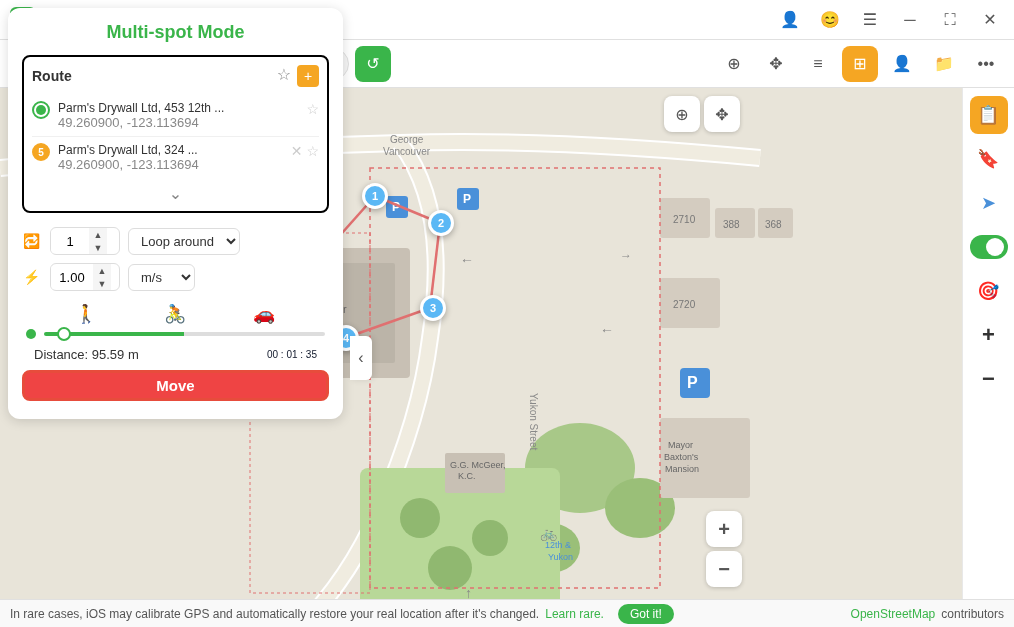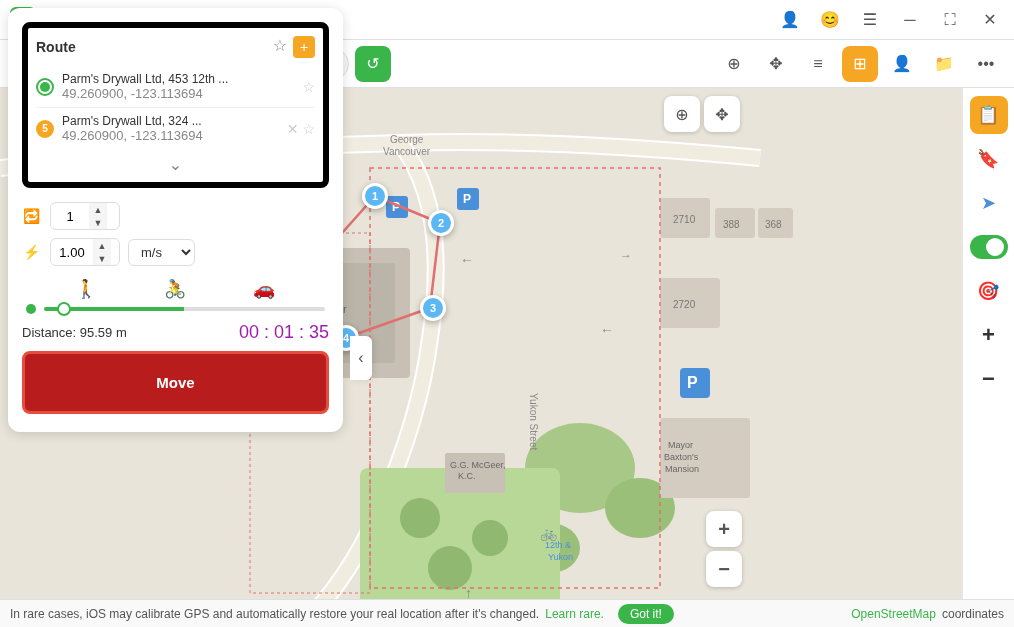--- a/index.html
+++ b/index.html
@@ -53,33 +53,33 @@
     
     #left-panel {
       position: absolute; top: 8px; left: 8px; width: 335px;
       background: white; border-radius: 12px;
       box-shadow: 0 2px 12px rgba(0,0,0,0.15); z-index: 10; padding: 14px;
     }
     #panel-title { text-align: center; color: #3ab54a; font-size: 18px; font-weight: 600; margin-bottom: 12px; }
 
     
     #route-box {
-      border: 6px solid #000000; border-radius: 8px; padding: 8px; margin-bottom: 10px;
+      border: 2px solid #000000; border-radius: 8px; padding: 8px; margin-bottom: 10px;
     }
     #route-header { display: flex; align-items: center; justify-content: space-between; margin-bottom: 8px; }
     #route-label { font-size: 14px; font-weight: 600; color: #333; }
     .route-header-icons { display: flex; gap: 6px; }
     .route-icon-btn { cursor: pointer; font-size: 16px; color: #888; }
     .route-icon-btn.orange-bg {
       background: #f5a623; color: white; border-radius: 4px;
       width: 22px; height: 22px; display: flex; align-items: center; justify-content: center; font-size: 14px;
     }
 
     .waypoint-item {
-      display: flex; align-items: center; gap: 8px; padding: 6px 0;
+      display: flex; align-items: flex-start; gap: 8px; padding: 6px 0;
       border-bottom: 1px solid #f0f0f0;
     }
     .waypoint-dot {
       width: 18px; height: 18px; border-radius: 50%; border: 2px solid #3ab54a;
       display: flex; align-items: center; justify-content: center; font-size: 10px; color: #3ab54a; font-weight: bold; flex-shrink: 0;
     }
     .waypoint-dot.orange { background: #f5a623; border-color: #f5a623; color: white; }
     .waypoint-info { flex: 1; }
     .waypoint-name { font-size: 12px; font-weight: 500; color: #333; white-space: nowrap; overflow: hidden; text-overflow: ellipsis; max-width: 180px; }
     .waypoint-coords { font-size: 13px; color: #888; }
@@ -122,28 +122,28 @@
       width: 32px; height: 18px; border-radius: 9px; border: 2px solid #ddd;
       position: relative; cursor: pointer; background: white;
     }
     .toggle-circle::before {
       content: ''; position: absolute; width: 12px; height: 12px;
       border-radius: 50%; background: #ddd; top: 1px; left: 1px; transition: 0.2s;
     }
     .realistic-label { font-size: 13px; color: #333; }
 
     
-    .dist-row { display: flex; justify-content: space-between; align-items: center; margin: 8px 0; }
+    .dist-row { display: flex; justify-content: space-between; align-items: center; margin: 8px 12px; }
     .dist-text { font-size: 13px; color: #333; font-weight: 500; }
-    .time-text { font-size: 18px; color: #a21caf; }
+    .time-text { font-size: 10px; color: #0f172a; }
 
     
     .action-btns { display: flex; gap: 10px; margin-top: 6px; }
     .btn-move {
-      flex: 1; padding: 20px; background: #b91c1c; color: white;
+      flex: 1; padding: 4px; background: #ef4444; color: white;
       border: none; border-radius: 8px; font-size: 15px; font-weight: 600;
       cursor: pointer; border: 3px solid #e74c3c;
     }
     .btn-clear {
       flex: 1; padding: 10px; background: white; color: #3ab54a;
       border: 2px solid #3ab54a; border-radius: 8px; font-size: 15px; font-weight: 500;
       cursor: pointer;
     }
 
     
@@ -358,20 +358,21 @@
         <div style="width:18px; height:18px; background:white; border-radius:50%; margin-left:auto;"></div>
       </div>
     </div>
     <div class="sidebar-btn">🎯</div>
     <div class="sidebar-btn" style="font-size:22px; font-weight:bold; color:#333;">+</div>
     <div class="sidebar-btn" style="font-size:22px; font-weight:bold; color:#333;">−</div>
   </div>
 </div>
 
 <div id="left-panel">
+  <div id="panel-title">Multi-spot Mode</div>
 
   <div id="route-box">
     <div id="route-header">
       <span id="route-label">Route</span>
       <div class="route-header-icons">
         <span class="route-icon-btn">☆</span>
         <span class="route-icon-btn orange-bg">+</span>
       </div>
     </div>
 
@@ -409,20 +410,25 @@
 
     <div class="control-row">
       <span class="ctrl-icon">🔁</span>
       <div class="spinner-input">
         <input type="text" value="1" style="width: 38px;">
         <div class="spinner-btns">
           <button class="spin-btn">▲</button>
           <button class="spin-btn">▼</button>
         </div>
       </div>
+      <select class="ctrl-select">
+        <option>Loop around</option>
+        <option>Round trip</option>
+        <option>One way</option>
+      </select>
     </div>
 
     <div class="control-row">
       <span class="ctrl-icon">⚡</span>
       <div class="spinner-input">
         <input type="text" value="1.00" style="width: 42px;">
         <div class="spinner-btns">
           <button class="spin-btn">▲</button>
           <button class="spin-btn">▼</button>
         </div>
@@ -456,14 +462,14 @@
     </div>
   </div>
 </div>
 
 <div id="bottom-notice">
   <span>In rare cases, iOS may calibrate GPS and automatically restore your real location after it's changed.</span>
   <a href="#" class="osm-link">Learn rare.</a>
   <button class="got-it-btn">Got it!</button>
   <span style="flex:1;"></span>
   <a href="#" class="osm-link">OpenStreetMap</a>
-  <span style="font-size:12px;color:#555;"> coordinates</span>
+  <span style="font-size:12px;color:#555;"> contributors</span>
 </div>
 
 </body></html>

